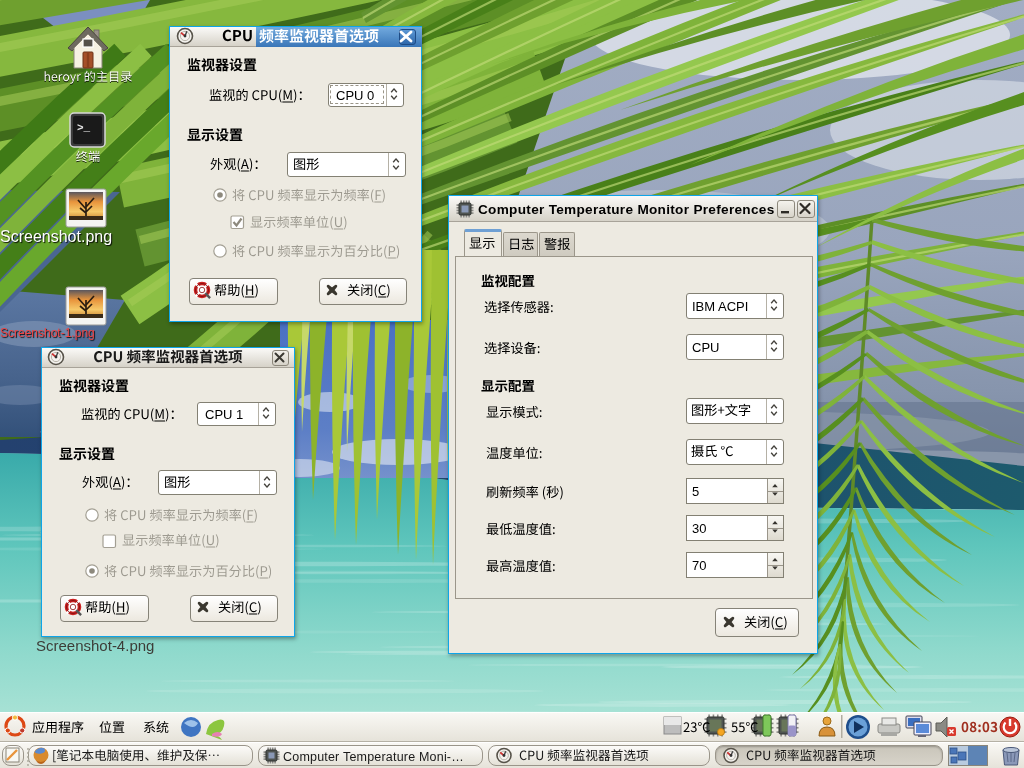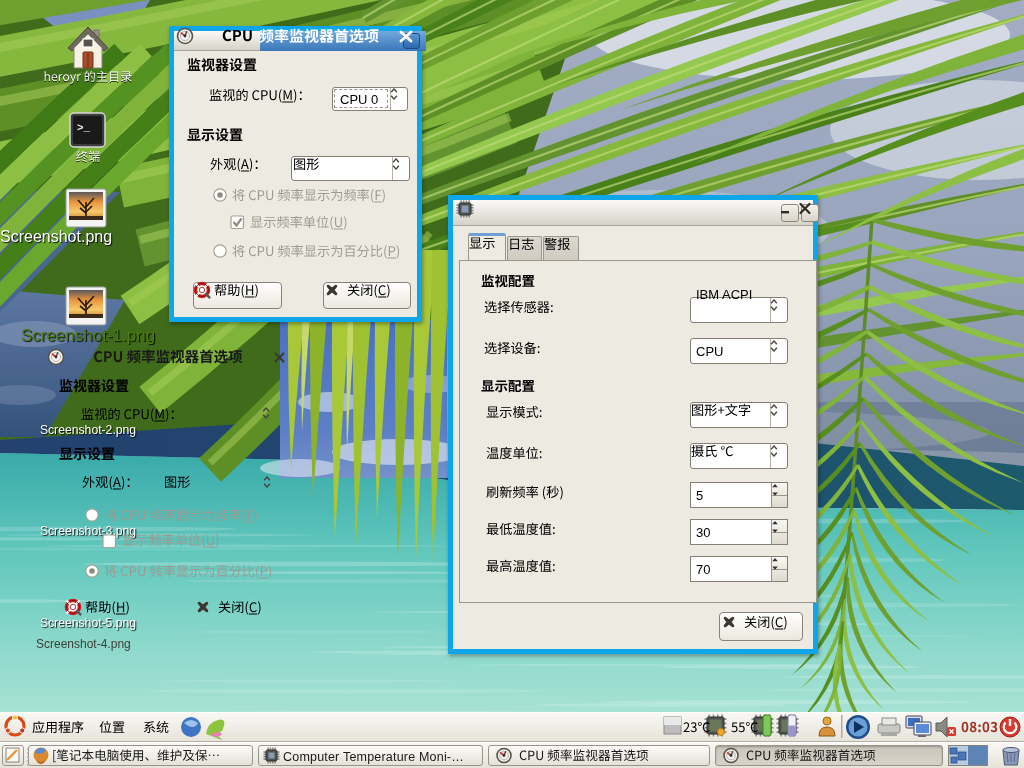--- a/index.html
+++ b/index.html
@@ -1,27 +1,27 @@
 <!DOCTYPE html>
 <html><head><meta charset="utf-8"><style>
 *{margin:0;padding:0;box-sizing:border-box}
 html,body{width:1024px;height:768px;overflow:hidden;font-family:"Liberation Sans",sans-serif}
 #root{position:absolute;left:0;top:0;width:1024px;height:768px;overflow:hidden}
 .abs{position:absolute}
-.win{position:absolute;background:#edeae1;border:5px solid #0ea5e9;box-shadow:1px 2px 4px rgba(0,0,0,.35)}
+.win{position:absolute;background:#edeae1;border:1px solid #0ea5e9;box-shadow:1px 2px 4px rgba(0,0,0,.35)}
 .tbar{position:absolute;left:0;top:0;right:0;height:20px;background:linear-gradient(#fbfaf8,#d6d2c8);border-bottom:1px solid #a8a399}
 .combo{position:absolute;background:#fff;border:1px solid #838073;border-radius:3px}
 .combo .stp{position:absolute;right:0;top:0;bottom:0;width:17px;border-left:1px solid #b5b1a6}
 .btn{position:absolute;background:linear-gradient(#fff,#ece8df);border:1px solid #868378;border-radius:4px;box-shadow:inset 0 1px 0 #fff}
 .spin{position:absolute;background:#fff;border:1px solid #838073}
 .spin .stp{position:absolute;right:0;top:0;bottom:0;width:16px;background:linear-gradient(#f8f7f3,#dedacf);border-left:1px solid #9a958a}
 .spin .stp .mid{position:absolute;left:0;right:0;top:50%;height:1px;background:#9a958a}
 .lat{position:absolute;color:#000;font-size:13px;line-height:1;white-space:pre}
 .panel{position:absolute;left:0;width:1024px;background:linear-gradient(#f9f8f4,#e6e3da);border-top:1px solid #fff}
-.tbtn{position:absolute;top:3px;height:21px;background:linear-gradient(#fcfbf9,#e4e1d7);border:1px solid #9a958a;border-radius:3px}
+.tbtn{position:absolute;top:3px;height:21px;background:linear-gradient(#fcfbf9,#e4e1d7);border:1px solid #9a958a;border-radius:8px}
 .tbtn.act{background:linear-gradient(#c9c5ba,#d7d3c9);box-shadow:inset 0 1px 2px rgba(0,0,0,.25)}
 .tbtn .tl{position:absolute;left:24px;top:4px;font-size:12px;color:#1a1a1a;white-space:nowrap}
 </style></head><body>
 <div id="root">
     <svg width="1024" height="768" viewBox="0 0 1024 768" style="position:absolute;left:0;top:0">
       <defs>
         <linearGradient id="sky" x1="0" y1="0" x2="0" y2="1">
           <stop offset="0" stop-color="#a2adc4"></stop>
           <stop offset="0.5" stop-color="#99a5bd"></stop>
           <stop offset="0.78" stop-color="#8795ad"></stop>
@@ -277,24 +277,38 @@
         <div class="stp"></div>
       </div>
       <div class="abs" style="left:160px;top:58px;width:54px;height:19px;border:1px dashed #9a9588"></div>
       <div class="lat" style="left:166px;top:62px">CPU 0</div>
       <div class="combo" style="left:117px;top:125px;width:119px;height:25px">
         <div class="stp"></div>
       </div>
       <div class="btn" style="left:19px;top:251px;width:89px;height:27px"></div>
       <div class="btn" style="left:149px;top:251px;width:88px;height:27px"></div>
     </div>
+    <div class="win" style="left:41px;top:347px;width:254px;height:290px;z-index:9">
+      <div class="tbar"></div>
+      <div class="abs" style="left:230px;top:2px;width:17px;height:16px;background:linear-gradient(#f2f0ea,#d6d2c8);border:1px solid #8d887c;border-radius:3px"></div>
+      <div class="combo" style="left:155px;top:54px;width:79px;height:24px">
+        <div class="stp"></div>
+      </div>
+      <div class="lat" style="left:163px;top:60px">CPU 1</div>
+      <div class="combo" style="left:116px;top:122px;width:119px;height:25px">
+        <div class="stp"></div>
+      </div>
+      <div class="btn" style="left:18px;top:247px;width:89px;height:27px"></div>
+      <div class="btn" style="left:148px;top:247px;width:88px;height:27px"></div>
+    </div>
     <div class="win" style="left:448px;top:195px;width:370px;height:459px;z-index:11">
       <div class="tbar" style="height:26px"></div>
       <div class="abs" style="left:328px;top:4px;width:18px;height:18px;background:linear-gradient(#f4f2ec,#d8d4ca);border:1px solid #8d887c;border-radius:3px"></div>
       <div class="abs" style="left:348px;top:4px;width:18px;height:18px;background:linear-gradient(#f4f2ec,#d8d4ca);border:1px solid #8d887c;border-radius:3px"></div>
+      <div class="lat" style="left:29px;top:7px;font-size:13.6px;font-weight:bold;letter-spacing:0.3px">Computer Temperature Monitor Preferences</div>
       <div class="abs" style="left:15px;top:33px;width:38px;height:27px;background:#edeae1;border:1px solid #9b968a;border-bottom:none;border-top:3px solid #6fa0d4;border-radius:2px 2px 0 0;z-index:2"></div>
       <div class="abs" style="left:54px;top:36px;width:35px;height:24px;background:linear-gradient(#dcd8ce,#cfcbc0);border:1px solid #9b968a;border-bottom:none;border-radius:2px 2px 0 0"></div>
       <div class="abs" style="left:90px;top:36px;width:36px;height:24px;background:linear-gradient(#dcd8ce,#cfcbc0);border:1px solid #9b968a;border-bottom:none;border-radius:2px 2px 0 0"></div>
       <div class="abs" style="left:6px;top:60px;width:358px;height:343px;border:1px solid #9b968a;background:#edeae1"></div>
       <div class="combo" style="left:237px;top:97px;width:98px;height:26px">
         <div class="stp"></div>
       </div>
       <div class="combo" style="left:237px;top:138px;width:98px;height:26px">
         <div class="stp"></div>
       </div>
@@ -312,41 +326,41 @@
       <div class="spin" style="left:237px;top:319px;width:98px;height:26px">
         <div class="stp">
           <div class="mid"></div>
         </div>
       </div>
       <div class="spin" style="left:237px;top:356px;width:98px;height:26px">
         <div class="stp">
           <div class="mid"></div>
         </div>
       </div>
-      <div class="lat" style="left:243px;top:88px">IBM ACPI</div>
+      <div class="lat" style="left:243px;top:104px">IBM ACPI</div>
       <div class="lat" style="left:243px;top:145px">CPU</div>
       <div class="lat" style="left:243px;top:289px">5</div>
       <div class="lat" style="left:243px;top:326px">30</div>
       <div class="lat" style="left:243px;top:363px">70</div>
       <div class="btn" style="left:266px;top:412px;width:84px;height:29px"></div>
     </div>
     <div class="panel" style="top:712px;height:30px;border-bottom:1px solid #b5b1a5;z-index:20"></div>
     <div class="panel" style="top:742px;height:26px;z-index:20"></div>
     <div class="tbtn" style="left:2px;top:745px;width:22px;z-index:21"></div>
     <div class="tbtn" style="left:28px;top:745px;width:225px;z-index:21"></div>
     <div class="tbtn" style="left:258px;top:745px;width:225px;z-index:21">
       <div class="tl" style="font-size:12.5px;letter-spacing:0.2px">Computer  Temperature  Moni-…</div>
     </div>
     <div class="tbtn" style="left:488px;top:745px;width:222px;z-index:21"></div>
     <div class="tbtn act" style="left:715px;top:745px;width:228px;z-index:21"></div>
     <div class="abs" style="left:948px;top:745px;width:40px;height:21px;border:1px solid #89857a;background:#b9cbdf;z-index:21"></div>
     <div class="abs" style="left:968px;top:746px;width:19px;height:19px;background:#5d84b5;z-index:22"></div>
     <div class="lat" style="left:0;top:229px;width:176px;text-align:left;color:#fff;font-size:16px;text-shadow:1px 1px 1px rgba(0,0,0,.9);z-index:5">Screenshot.png</div>
-    <div class="lat" style="left:0;top:327px;width:176px;text-align:center;color:#4d7c0f;font-size:17px;text-shadow:1px 1px 1px rgba(0,0,0,.9);z-index:5">Screenshot-1.png</div>
-    <div class="lat" style="left:36px;top:638px;color:#3d3d38;font-size:12px;z-index:5">Screenshot-4.png</div>
+    <div class="lat" style="left:0;top:327px;width:176px;color:#ef4444;font-size:12px;text-shadow:1px 1px 1px rgba(0,0,0,.9);z-index:5">Screenshot-1.png</div>
+    <div class="lat" style="left:36px;top:638px;color:#3d3d38;font-size:15px;z-index:5">Screenshot-4.png</div>
     <div class="lat" style="left:0;top:424px;width:176px;text-align:center;color:#fff;font-size:12.2px;text-shadow:1px 1px 1px rgba(0,0,0,.9);z-index:5">Screenshot-2.png</div>
     <div class="lat" style="left:0;top:525px;width:176px;text-align:center;color:#fff;font-size:12.2px;text-shadow:1px 1px 1px rgba(0,0,0,.9);z-index:5">Screenshot-3.png</div>
     <div class="lat" style="left:0;top:617px;width:176px;text-align:center;color:#fff;font-size:12.2px;text-shadow:1px 1px 1px rgba(0,0,0,.9);z-index:5">Screenshot-5.png</div>
     <svg width="1024" height="768" viewBox="0 0 1024 768" style="position:absolute;left:0;top:0;z-index:40;pointer-events:none">
       <g>
         <circle cx="185" cy="36" r="7.5" fill="#f4f2ee" stroke="#57534a" stroke-width="1.6"></circle>
         <circle cx="185" cy="36" r="4.65" fill="none" stroke="#b8b4aa" stroke-width="1"></circle>
         <path d="M185 36 L180.875 32.625" stroke="#c33" stroke-width="1.8"></path>
         <path d="M185 36 L186.875 31.35" stroke="#444" stroke-width="1.4"></path>
         <circle cx="185" cy="36" r="1.4" fill="#333"></circle>

